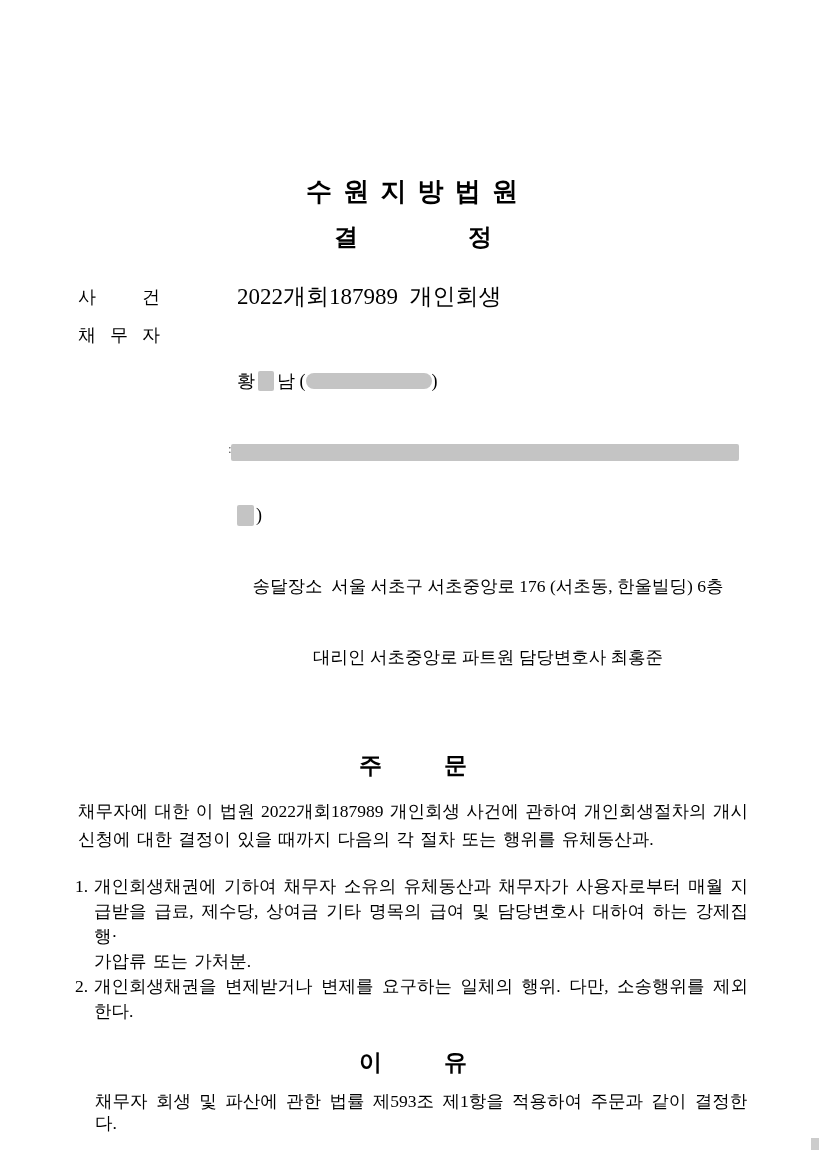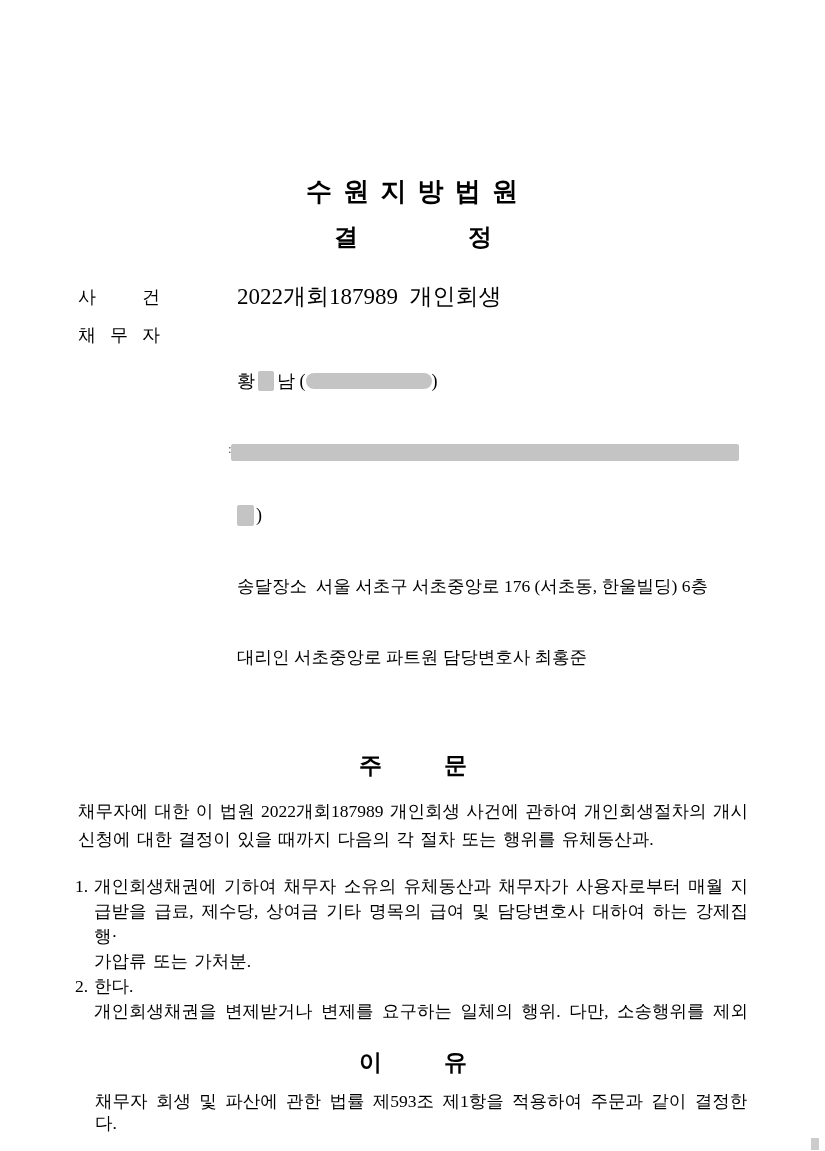--- a/index.html
+++ b/index.html
@@ -65,21 +65,21 @@
     width: 82px;
     flex: 0 0 82px;
   }
   .info-value {
     margin-left: 77px;
     font-size: 23px;
     white-space: pre;
   }
   .debtor-block { font-size: 18px; }
   .debtor-line { line-height: 26px; white-space: pre; }
-  .debtor-line.addr { font-size: 17.5px; line-height: 27px; }
+  .debtor-line.addr { font-size: 17.5px; line-height: 27px; text-align: center; }
 
   
   .redact {
     display: inline-block;
     background: #c4c4c4;
     vertical-align: middle;
   }
   .redact-char {
     width: 16px; height: 20px;
     margin: 0 3px;
@@ -198,22 +198,22 @@
 
   <div class="order-list">
     <div class="order-item">
       <span class="item-number">1.</span>
       <div class="jline">개인회생채권에 기하여 채무자 소유의 유체동산과 채무자가 사용자로부터 매월 지</div>
       <div class="jline">급받을 급료, 제수당, 상여금 기타 명목의 급여 및 담당변호사 대하여 하는 강제집행·</div>
       <div class="jline last">가압류 또는 가처분.</div>
     </div>
     <div class="order-item">
       <span class="item-number">2.</span>
+      <div class="jline">개인회생채권을 변제받거나 변제를 요구하는 일체의 행위. 다만, 소송행위를 제외</div>
       <div class="jline last">한다.</div>
-      <div class="jline">개인회생채권을 변제받거나 변제를 요구하는 일체의 행위. 다만, 소송행위를 제외</div>
     </div>
   </div>
 
   <div class="section-heading reason-heading">
     <span>이</span>
     <span>유</span>
   </div>
 
   <div class="reason-text">채무자 회생 및 파산에 관한 법률 제593조 제1항을 적용하여 주문과 같이 결정한다.</div>
 

